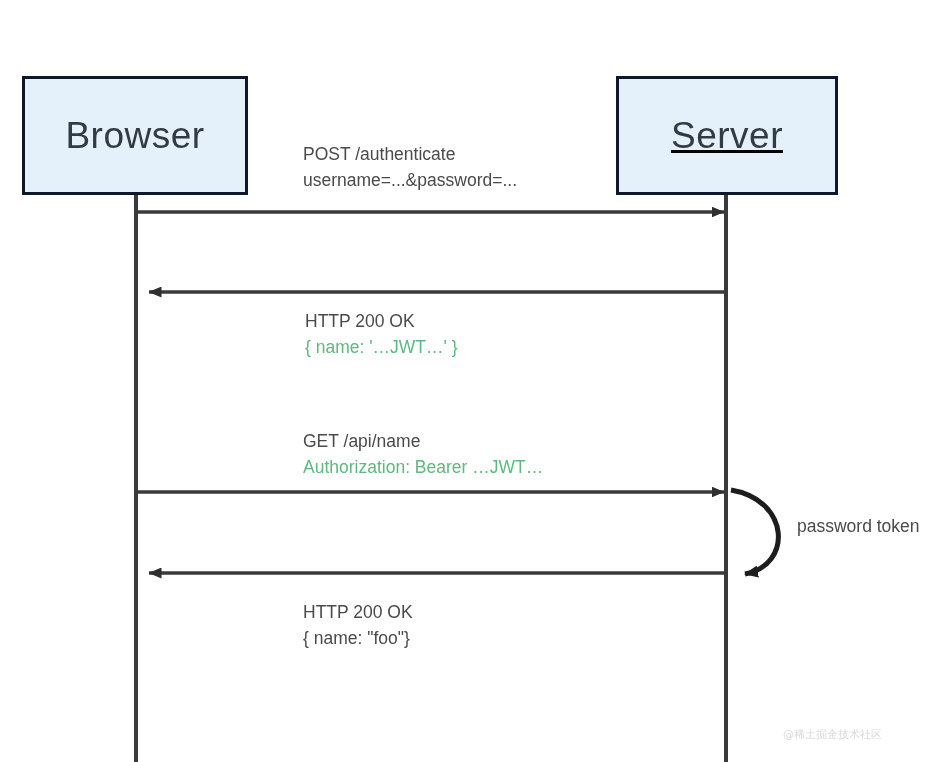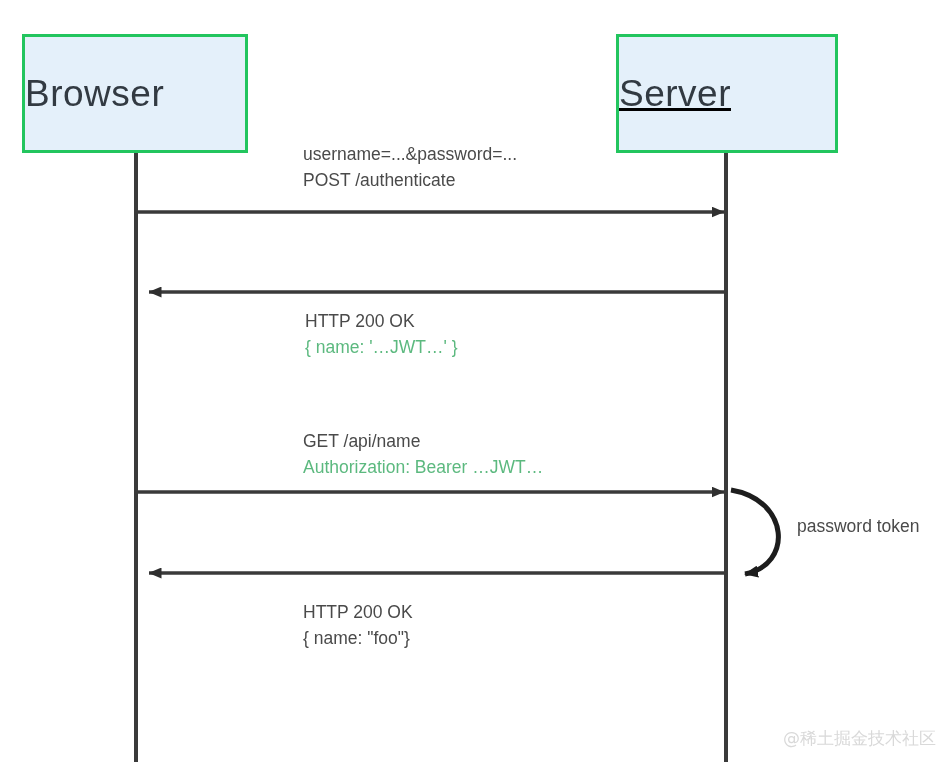--- a/index.html
+++ b/index.html
@@ -21,24 +21,26 @@
   #diagram-svg {
     position: absolute;
     left: 0;
     top: 0;
     width: 952px;
     height: 762px;
   }
   .actor-box {
     position: absolute;
     background: #e4f0fa;
-    border: 3px solid #22c55e;
+    border: 3px solid #0f172a;
     box-sizing: border-box;
     display: flex;
     align-items: center;
+    justify-content: center;
+    margin-top: 42px;
   }
   .actor-label {
     font-family: "Liberation Sans", sans-serif;
     font-size: 37px;
     color: #323a42;
     letter-spacing: 0.5px;
     line-height: 1;
     white-space: nowrap;
   }
   #actor-browser {
@@ -90,21 +92,21 @@
     left: 797px;
     top: 513px;
     font-size: 17.5px;
     color: #4a4a4a;
   }
   #watermark {
     position: absolute;
     left: 783px;
     top: 727px;
     font-family: "DejaVu Sans", sans-serif;
-    font-size: 17px;
+    font-size: 11px;
     color: #d9d9d9;
     white-space: nowrap;
     user-select: none;
   }
 </style>
 </head>
 <body>
 
 <div id="canvas">
 
@@ -137,22 +139,22 @@
 
   <div class="actor-box" id="actor-browser">
     <span class="actor-label">Browser</span>
   </div>
 
   <div class="actor-box" id="actor-server">
     <span class="actor-label">Server</span>
   </div>
 
   <div class="msg-label" id="label-post">
+    <span class="line-dark">POST /authenticate</span>
     <span class="line-dark">username=...&amp;password=...</span>
-    <span class="line-dark">POST /authenticate</span>
   </div>
 
   <div class="msg-label" id="label-auth-resp">
     <span class="line-dark">HTTP 200 OK</span>
     <span class="line-green">{ name: '…JWT…' }</span>
   </div>
 
   <div class="msg-label" id="label-get-user">
     <span class="line-dark">GET /api/name</span>
     <span class="line-green">Authorization: Bearer …JWT…</span>

